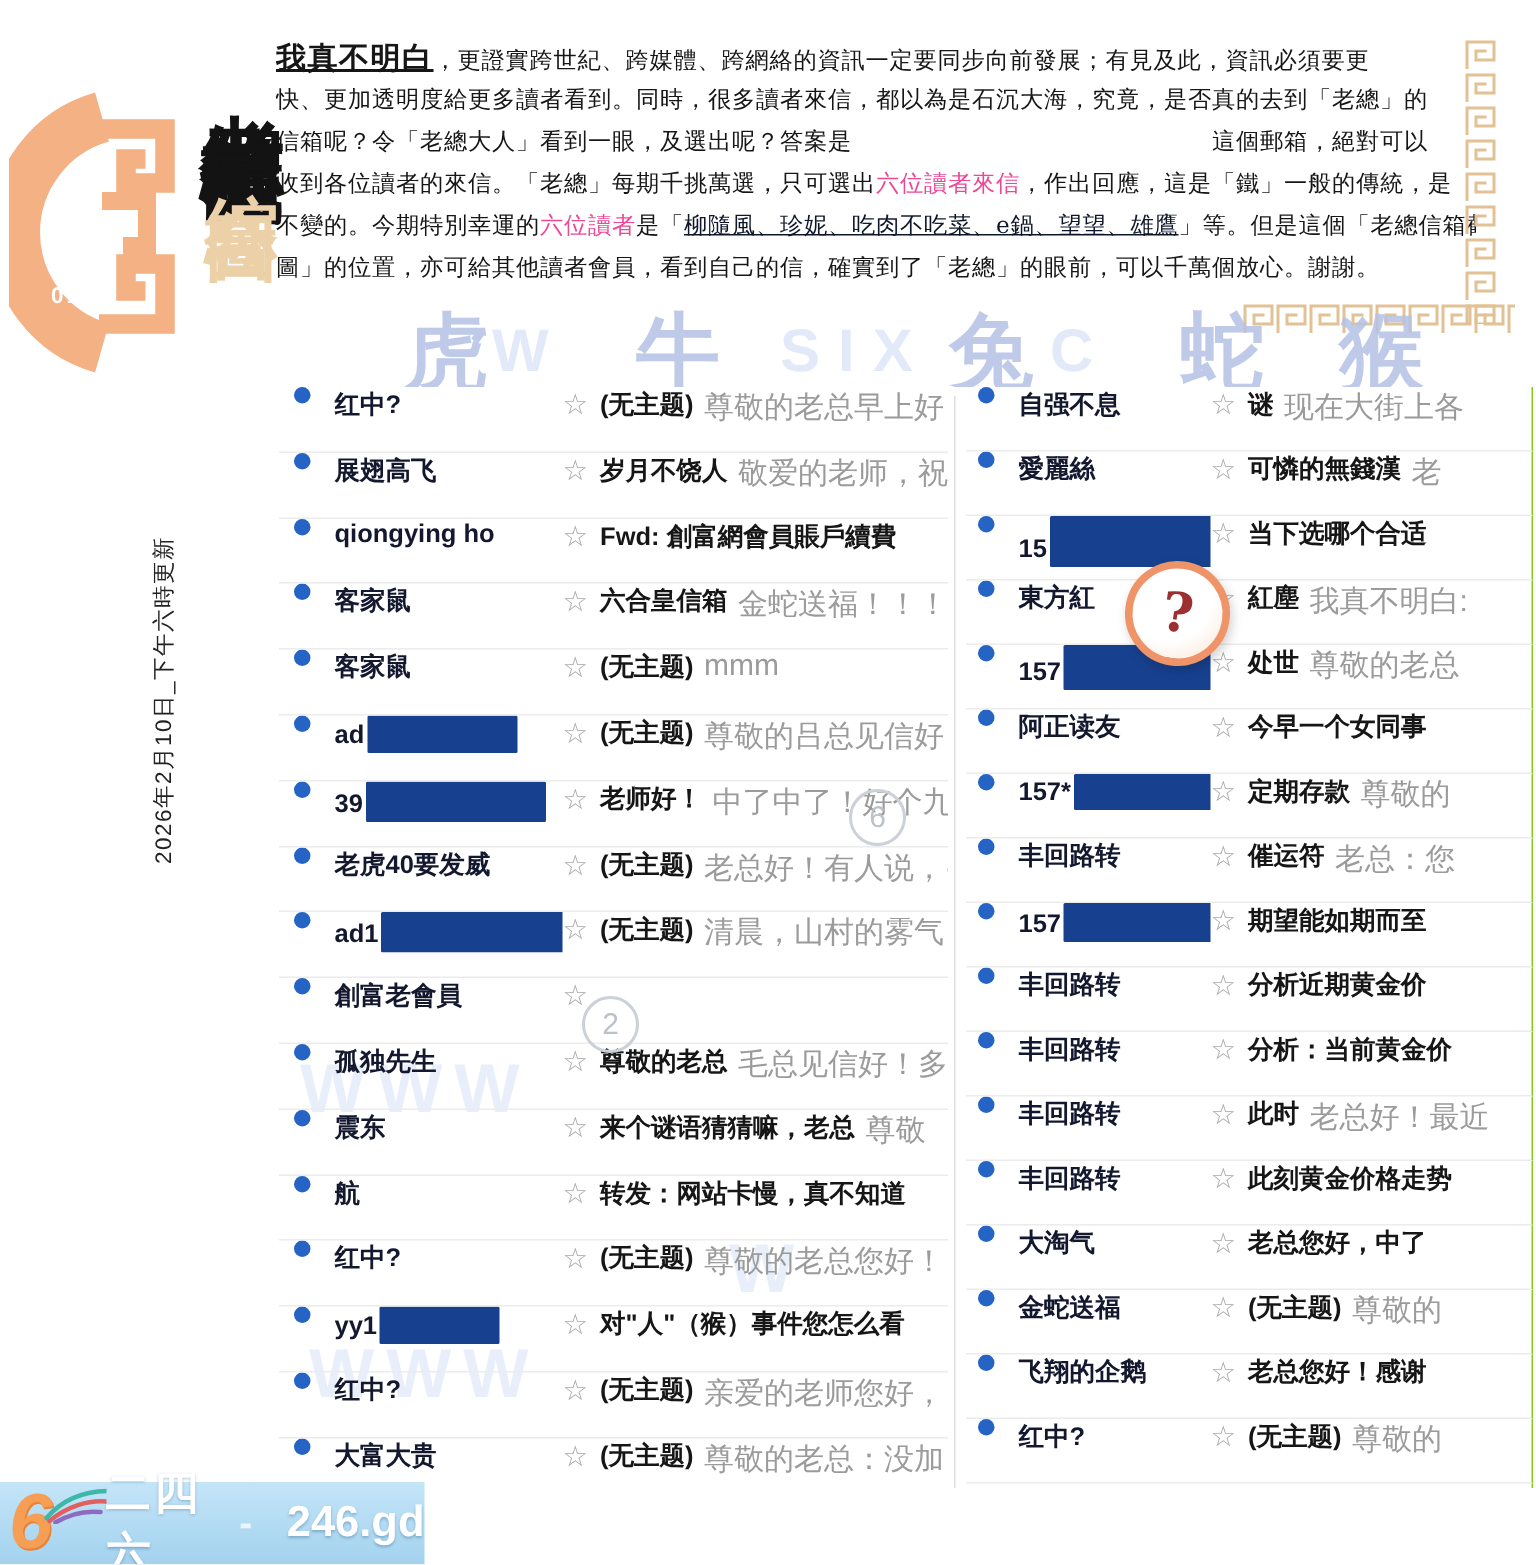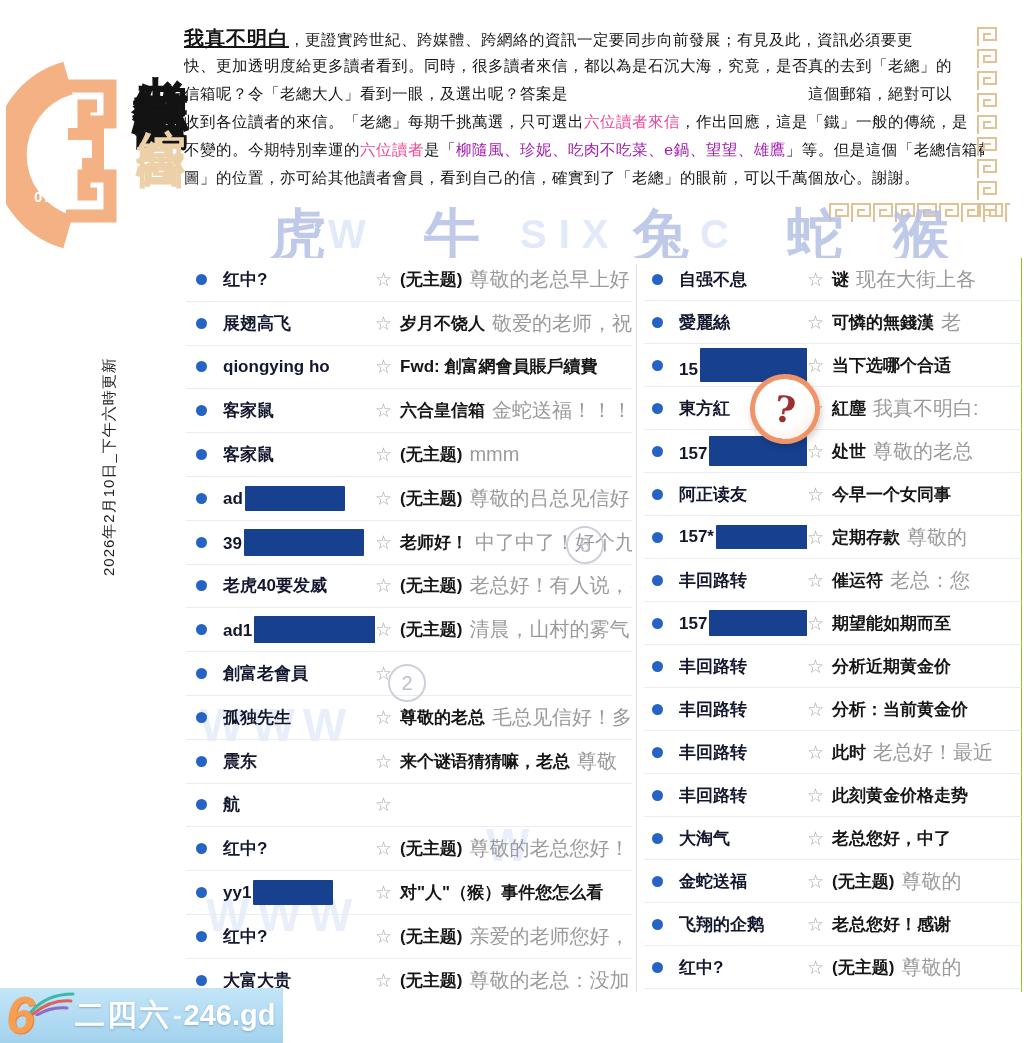--- a/index.html
+++ b/index.html
@@ -18,21 +18,21 @@
           font-family:"Liberation Sans",sans-serif;white-space:nowrap;}
 
   
   .intro{position:absolute;left:184px;top:24px;width:800px;
          font-family:"DejaVu Serif","Liberation Serif",serif;
          font-size:15.5px;color:#161616;letter-spacing:0.5px;}
   .intro .line{height:28px;line-height:28px;white-space:nowrap;overflow:hidden;}
   .seg-lead{font-size:20px;font-weight:bold;text-decoration:underline;letter-spacing:1px;}
   .seg-gap{display:inline-block;width:240px;}
   .seg-pink{color:#ed4896;}
-  .seg-orange{color:#a21caf;}
+  .seg-orange{color:#0f172a;text-decoration:underline;}
 
   
   .gk-v{position:absolute;left:976px;top:26px;}
   .gk-h{position:absolute;left:828px;top:202px;}
 
   
   .zodiac{position:absolute;top:198px;font-family:"DejaVu Serif","Liberation Serif",serif;
           font-weight:bold;font-size:56px;color:#b5c1e6;opacity:.85;z-index:0;}
   .latinwm{position:absolute;top:212px;font-size:40px;font-weight:bold;color:#e2eaf9;
            letter-spacing:12px;z-index:0;}
@@ -42,21 +42,21 @@
 
   
   .panel{position:absolute;left:186px;top:258px;width:836px;height:734px;background:#fff;
          overflow:hidden;z-index:1;}
   .panel .inwm{position:absolute;color:rgba(212,223,246,.5);font-size:46px;font-weight:bold;
                letter-spacing:8px;z-index:0;}
   .col{position:absolute;top:0;z-index:1;}
   .col-left{left:0;width:446px;}
   .col-right{left:458px;width:378px;}
   .divider{position:absolute;left:450px;top:6px;bottom:0;width:1px;background:#e0e0e0;z-index:1;}
-  .mail-row{display:flex;align-items:center;white-space:nowrap;overflow:hidden;
+  .mail-row{display:flex;align-items:flex-start;white-space:nowrap;overflow:hidden;
             border-bottom:1px solid #ececec;background:transparent;}
   .col-left .mail-row{height:42.8px;padding-left:10px;}
   .col-right .mail-row{height:42px;padding-left:8px;border-right:1px solid #84cc16;}
   .dot{width:11px;height:11px;border-radius:50%;background:#2563c4;flex:0 0 auto;}
   .sender{font-weight:bold;font-size:17px;color:#13182e;margin-left:16px;overflow:hidden;flex:0 0 auto;}
   .col-left .sender{width:152px;}
   .col-right .sender{width:128px;}
   .redact{display:inline-block;background:#17418f;border-radius:1px;vertical-align:-7px;}
   .star{font-size:19px;color:#a8a8a8;margin:0 8px 0 0;flex:0 0 auto;}
   .subj-b{font-weight:bold;font-size:17px;color:#161616;}
@@ -73,21 +73,21 @@
   
   .footer{position:absolute;left:0;top:988px;width:283px;height:55px;z-index:5;
           background:linear-gradient(180deg,#c4e5f8 0%,#a3d2ee 100%);
           display:flex;align-items:center;}
   .six{font-size:52px;font-weight:900;font-style:italic;color:#f59e54;
        text-shadow:1px 1px 0 #e8833a;margin-left:6px;line-height:55px;}
   .feathers{margin-left:-6px;margin-top:-26px;}
   .brand{font-family:"DejaVu Serif","Liberation Serif",serif;font-weight:900;font-size:30px;
          color:#ffffff;text-shadow:0 1px 2px rgba(40,90,130,.35);margin-left:0;letter-spacing:2px;}
   .dash{color:#eaf6ff;font-size:26px;font-weight:bold;margin:0 2px;}
-  .domain{font-size:29px;font-weight:bold;color:#ffffff;text-shadow:0 1px 2px rgba(40,90,130,.35);}
+  .domain{font-size:29px;font-weight:bold;color:#ffffff;text-shadow:0 1px 2px rgba(40,90,130,.35);margin-left:21px;}
 </style>
 </head>
 <body>
 
 <div class="page">
 
   <div class="emblem">
     <svg width="122" height="200" viewBox="0 0 122 200">
       <path d="M62 28 A 80 80 0 0 0 62 182" fill="none" stroke="#f4b184" stroke-width="34"></path>
       <path d="M60 36 h44 v36 h-26 v-16 h13" fill="none" stroke="#f4b184" stroke-width="13"></path>
@@ -221,20 +221,21 @@
           <span class="dot"></span>
           <span class="sender">震东</span>
           <span class="star">☆</span>
           <span class="subj-b">来个谜语猜猜嘛，老总</span>
           <span class="subj-g">尊敬</span>
         </div>
         <div class="mail-row">
           <span class="dot"></span>
           <span class="sender">航</span>
           <span class="star">☆</span>
+          <span class="subj-b">转发：网站卡慢，真不知道</span>
         </div>
         <div class="mail-row">
           <span class="dot"></span>
           <span class="sender">红中?</span>
           <span class="star">☆</span>
           <span class="subj-b">(无主题)</span>
           <span class="subj-g">尊敬的老总您好！</span>
         </div>
         <div class="mail-row">
           <span class="dot"></span>

